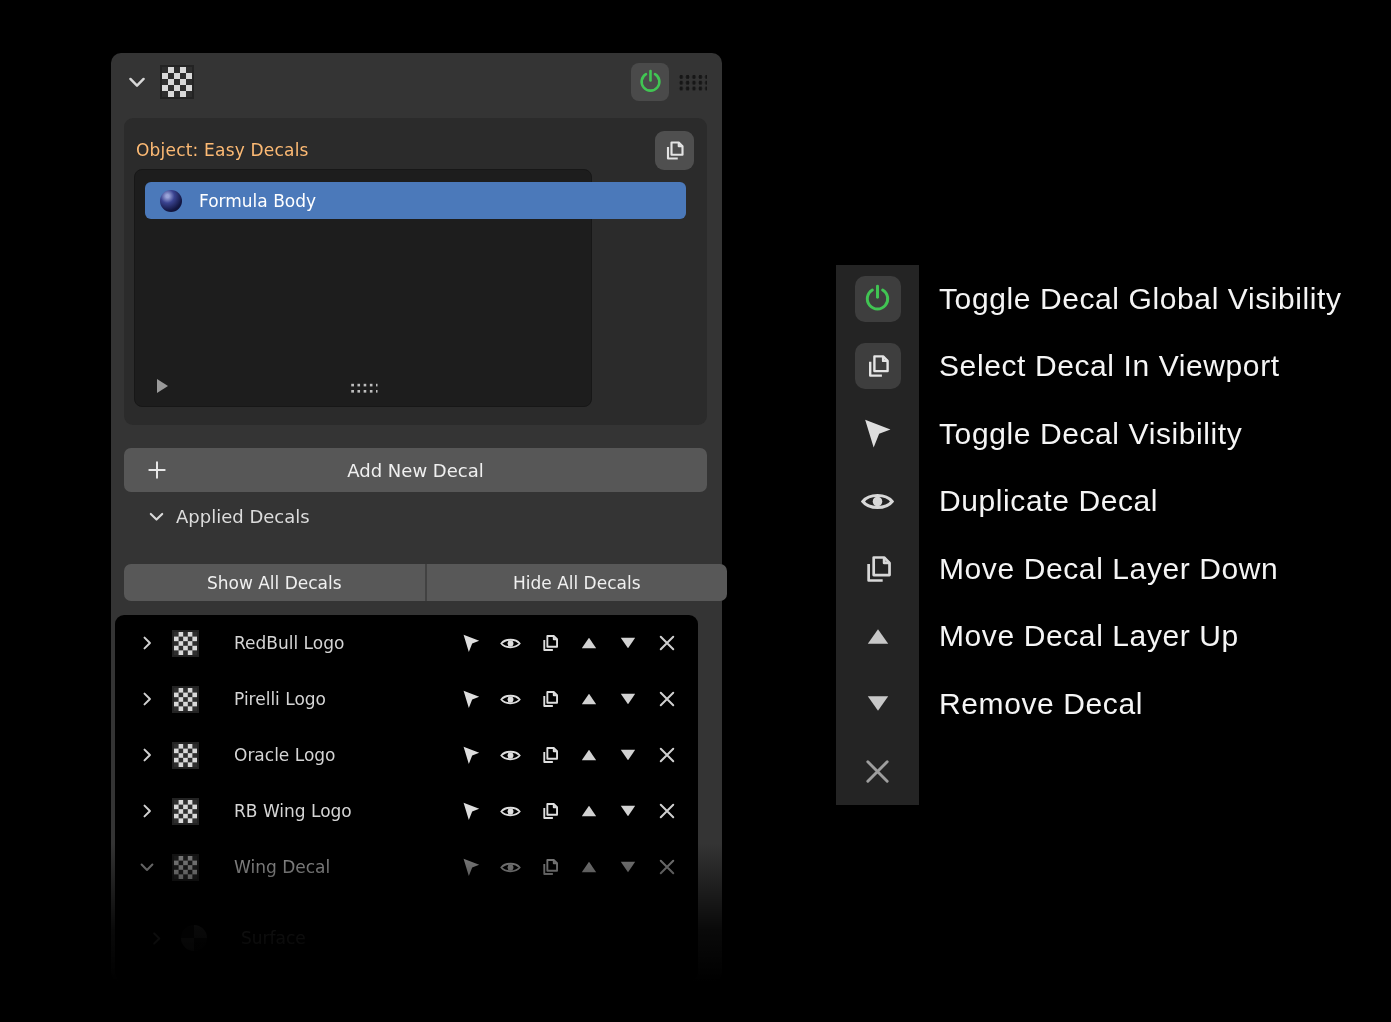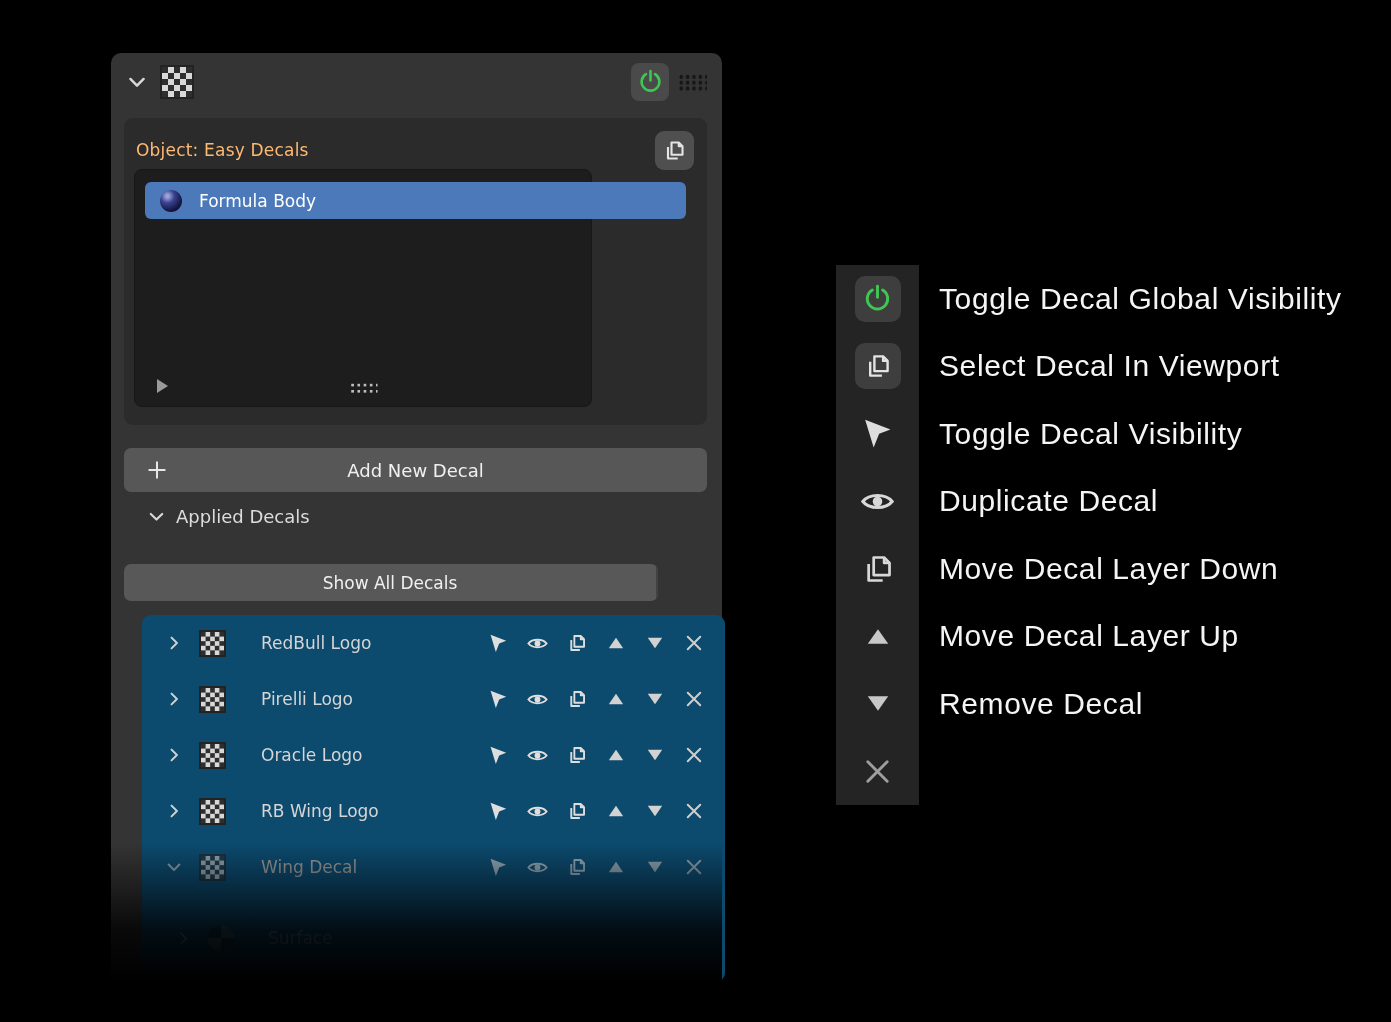--- a/index.html
+++ b/index.html
@@ -54,29 +54,29 @@
              background:#575757; border:none; border-radius:7px; color:#f0f0f0;
              font-size:18px; font-family:inherit; cursor:pointer; }
   .add-btn .plus { position:absolute; left:22px; top:50%; transform:translateY(-50%); }
   .add-btn .plus svg { display:block; }
 
   
   .applied-header { position:absolute; left:36px; top:453px; display:flex; align-items:center;
                     gap:10px; color:#dcdcdc; font-size:18px; cursor:pointer; }
 
   
-  .split-btns { position:absolute; left:13px; top:511px; width:534px; height:37px;
+  .split-btns { position:absolute; left:13px; top:511px; width:603px; height:37px;
                 background:#585858; border-radius:7px; display:flex; overflow:hidden; }
   .split-btns button { flex:1; background:transparent; border:none; color:#f0f0f0;
                        font-size:17px; font-family:inherit; cursor:pointer; }
   .split-div { width:2px; background:#424242; }
 
   
-  .decal-list { position:absolute; left:31px; top:562px; width:583px; height:367px;
-                background:#0c4a6e; border-radius:9px; overflow:hidden;text-align:right; }
+  .decal-list { position:absolute; left:4px; top:562px; width:583px; height:367px;
+                background:#000000; border-radius:9px; overflow:hidden;text-align:right; }
   .decal-row { position:relative; height:56px; display:flex; align-items:center;
                padding-left:23px; cursor:pointer; }
   .decal-row .chev { width:18px; height:18px; }
   .decal-row .checker { width:27px; height:27px; margin-left:16px; border-width:2px; }
   .decal-row .name { color:#d5d5d5; font-size:17px; margin-left:35px; }
   .row-icons { position:absolute; left:345px; top:0; height:100%; display:flex;
                align-items:center; gap:16px; }
   .row-icons .ric { width:23px; height:23px; display:flex; align-items:center;
                     justify-content:center; cursor:pointer; }
   .row-icons svg { display:block; }
@@ -165,20 +165,21 @@
         <svg viewBox="0 0 16 16" fill="none" stroke="#d8d8d8" stroke-width="1.8" stroke-linecap="round" stroke-linejoin="round">
             <path d="M3.2 5.8 L8 10.6 L12.8 5.8"></path>
           </svg>
       </span>
       <span>Applied Decals</span>
     </div>
 
     <div class="split-btns">
       <button>Show All Decals</button>
       <span class="split-div"></span>
+      <button>Hide All Decals</button>
     </div>
 
     <div class="decal-list">
 
       <div class="decal-row">
         <span class="chev">
             <svg viewBox="0 0 16 16" fill="none" stroke="#d0d0d0" stroke-width="1.8" stroke-linecap="round" stroke-linejoin="round">
               <path d="M5.8 3.2 L10.6 8 L5.8 12.8"></path>
             </svg>
           </span>

